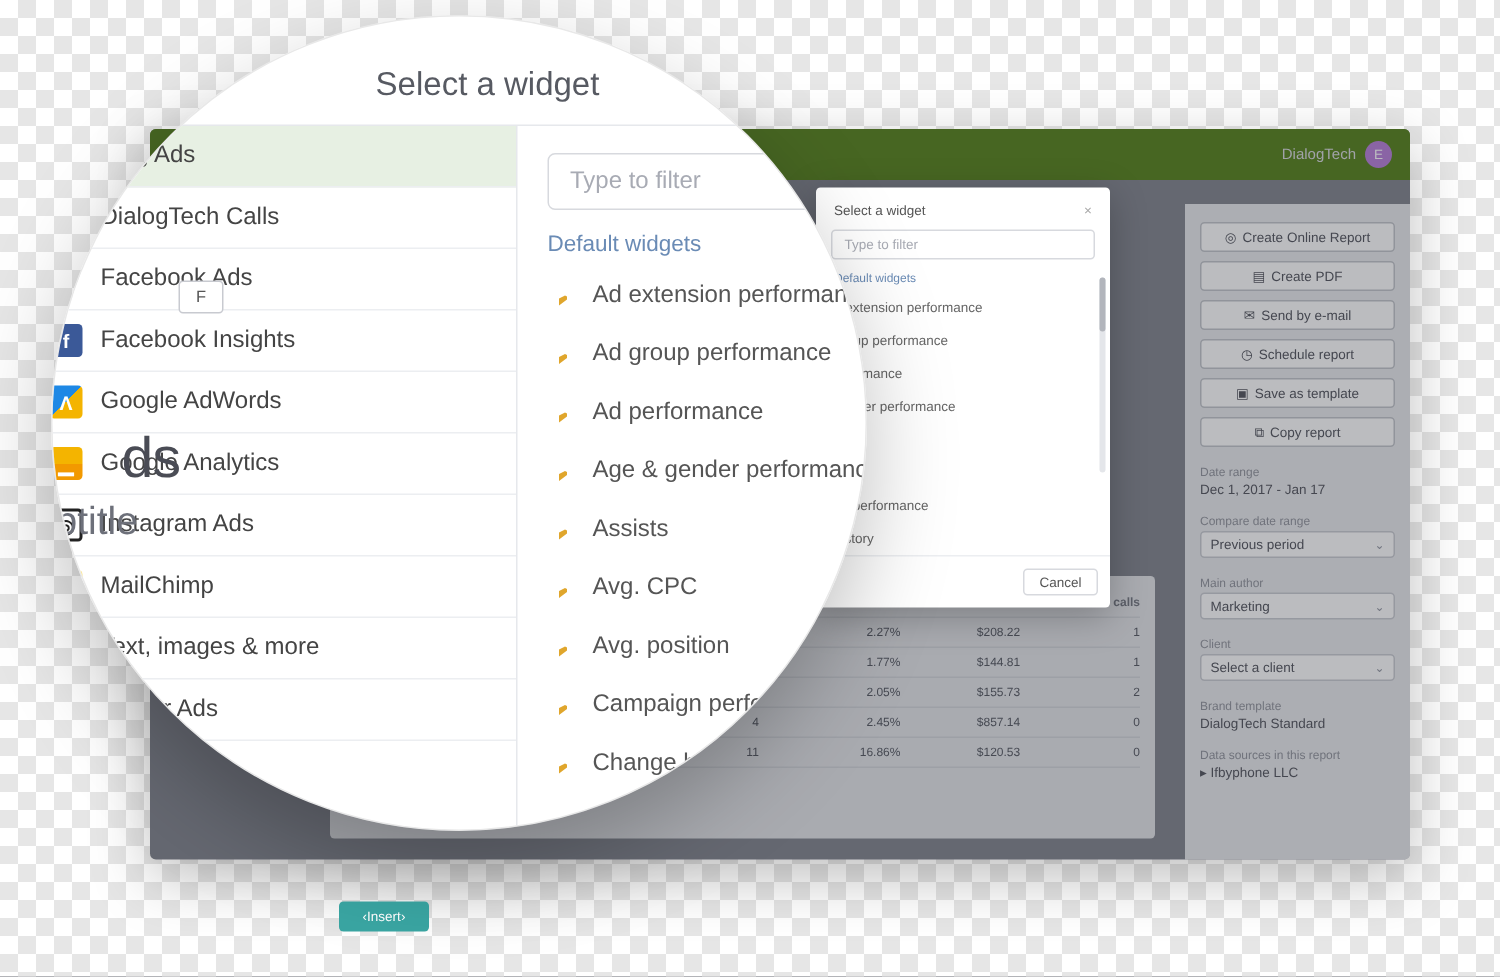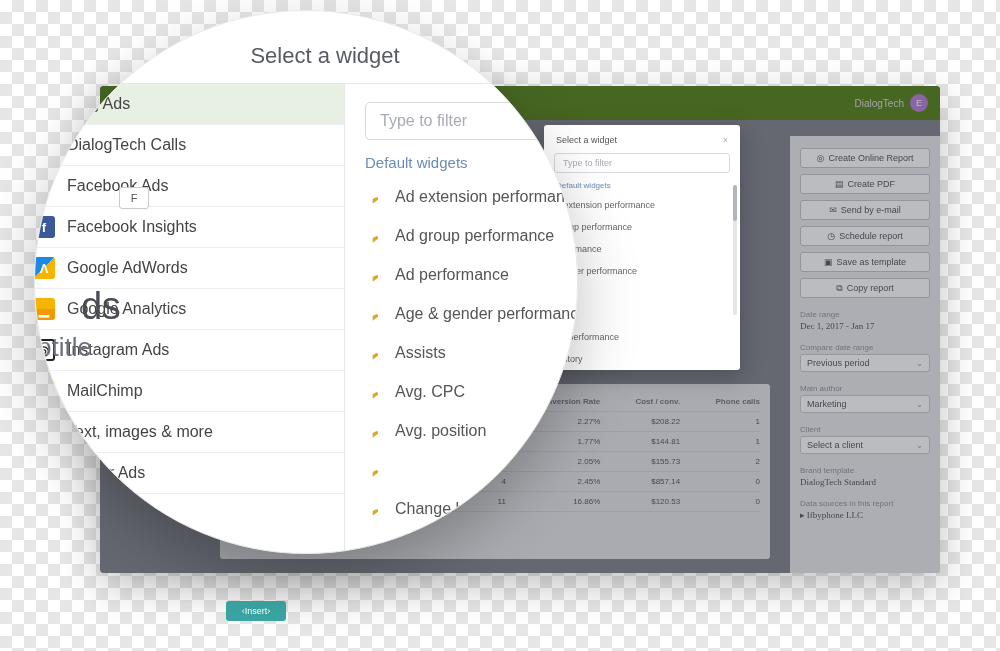--- a/index.html
+++ b/index.html
@@ -41,21 +41,21 @@
     color: #4a4c55;
   }
   .btn-outline {
     display: flex; align-items: center; justify-content: center;
     gap: 4px;
     border: 1px solid #bfc2c8; border-radius: 3px;
     background: #fff; color: #4a4c55;
     font-size: 9px; height: 20px; margin-bottom: 6px;
   }
   .sb-label { font-size: 8px; color: #8c8f98; margin-top: 12px; margin-bottom: 2px; }
-  .sb-val { font-size: 9px; color: #4a4c55; margin-bottom: 4px; font-family: Liberation Serif, serif; }
+  .sb-val { font-size: 9px; color: #4a4c55; margin-bottom: 4px; }
   .sb-sel { border:1px solid #c7c9cf; background:#fff; border-radius:3px; height:18px; display:flex; align-items:center; padding:0 6px; justify-content:space-between; font-size:9px; }
   .sb-sel .chev { font-size:8px; color:#9095a0; }
   .app-header {
     position:absolute; left:0; right:0; top:0; height:34px;
     background:#4d7c0f; display:flex; align-items:center; justify-content:flex-end; padding:0 12px;
   }
   .avatar { width:18px; height:18px; border-radius:50%; background:#b478d8; display:inline-flex; align-items:center; justify-content:center; font-size:9px; color:#fff; margin-left:6px; }
   .app-table {
     position:absolute; left:120px; right:170px; bottom:14px; height:175px;
     background:#e3e5e9; border-radius:3px; padding:8px 10px; color:#4d5059; font-size:8px;
@@ -299,20 +299,23 @@
   <div class="bgm-list" id="bgm-list">
       <div class="bgm-item">d extension performance</div>
       <div class="bgm-item">group performance</div>
       <div class="bgm-item">erformance</div>
       <div class="bgm-item">gender performance</div>
       <div class="bgm-item">C</div>
       <div class="bgm-item">ition</div>
       <div class="bgm-item">gn performance</div>
       <div class="bgm-item">history</div>
     </div>
+  <div class="bgm-foot">
+    <div class="bgm-cancel">Cancel</div>
+  </div>
   <div class="bg-scroll">
       <div class="bg-thumb"></div>
     </div>
 </div>
 
 <div class="lens-shadow"></div>
 <div class="lens">
   <div class="lens-inner">
     <div class="pdf-peek">F</div>
     <div class="report-peek">
@@ -426,20 +429,21 @@
                 </svg>
               </span>
               <span>Avg. position</span>
             </div>
             <div class="w-item">
               <span class="b">
                 <svg class="b-gl" viewBox="0 0 24 24">
                   <path fill="#e0a62c" d="M6 2l4 1v12l6-3 2 1v3L10 22V3z"></path>
                 </svg>
               </span>
+              <span>Campaign performance</span>
             </div>
             <div class="w-item">
               <span class="b">
                 <svg class="b-gl" viewBox="0 0 24 24">
                   <path fill="#e0a62c" d="M6 2l4 1v12l6-3 2 1v3L10 22V3z"></path>
                 </svg>
               </span>
               <span>Change history</span>
             </div>
             <div class="w-item">

